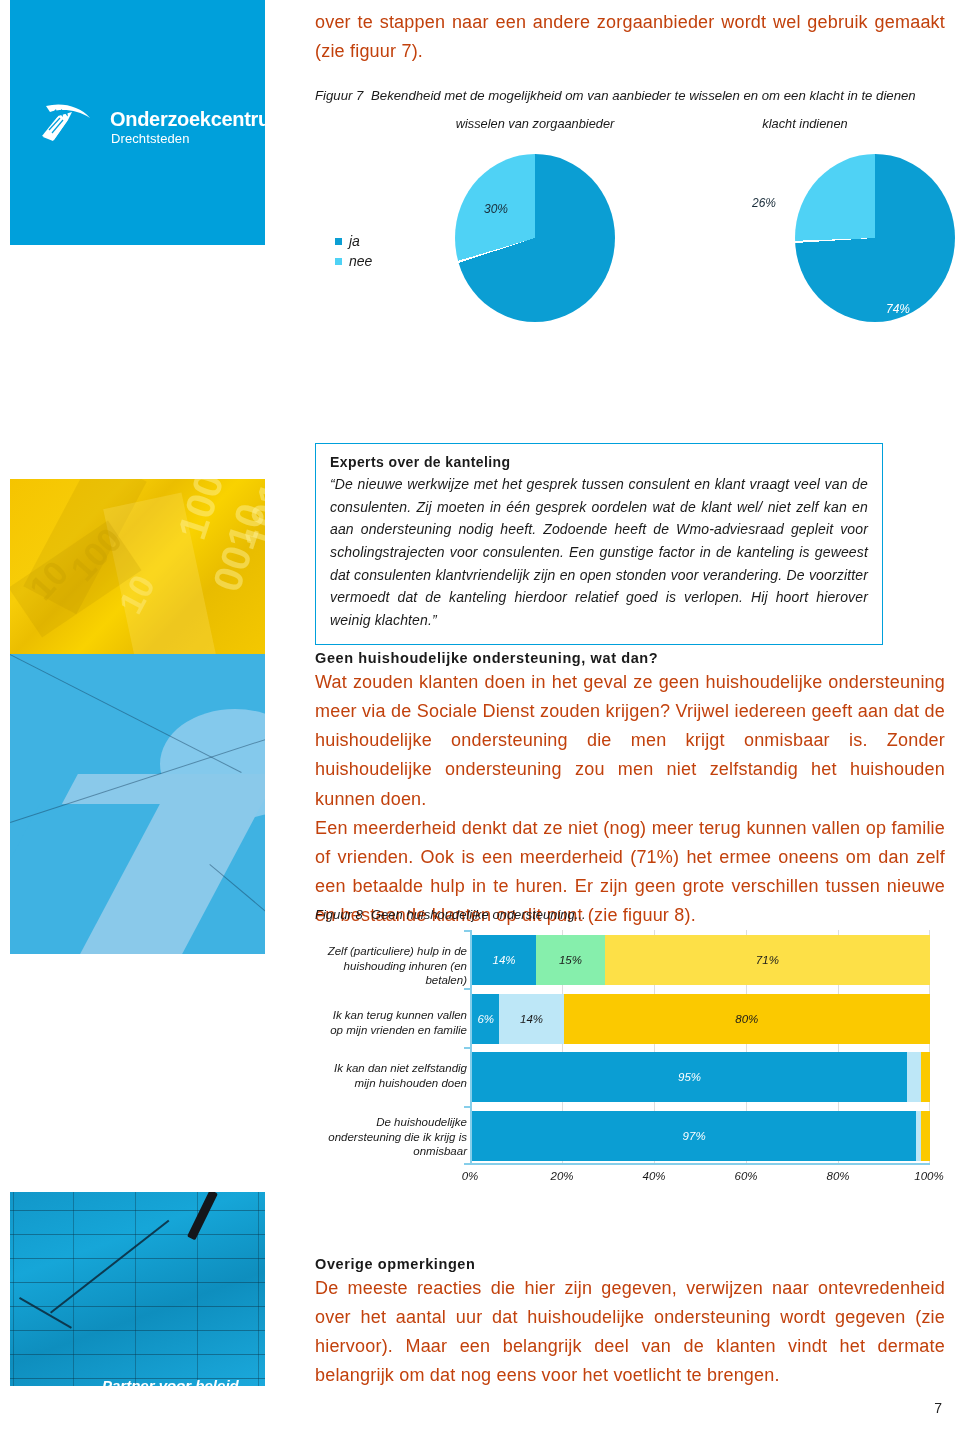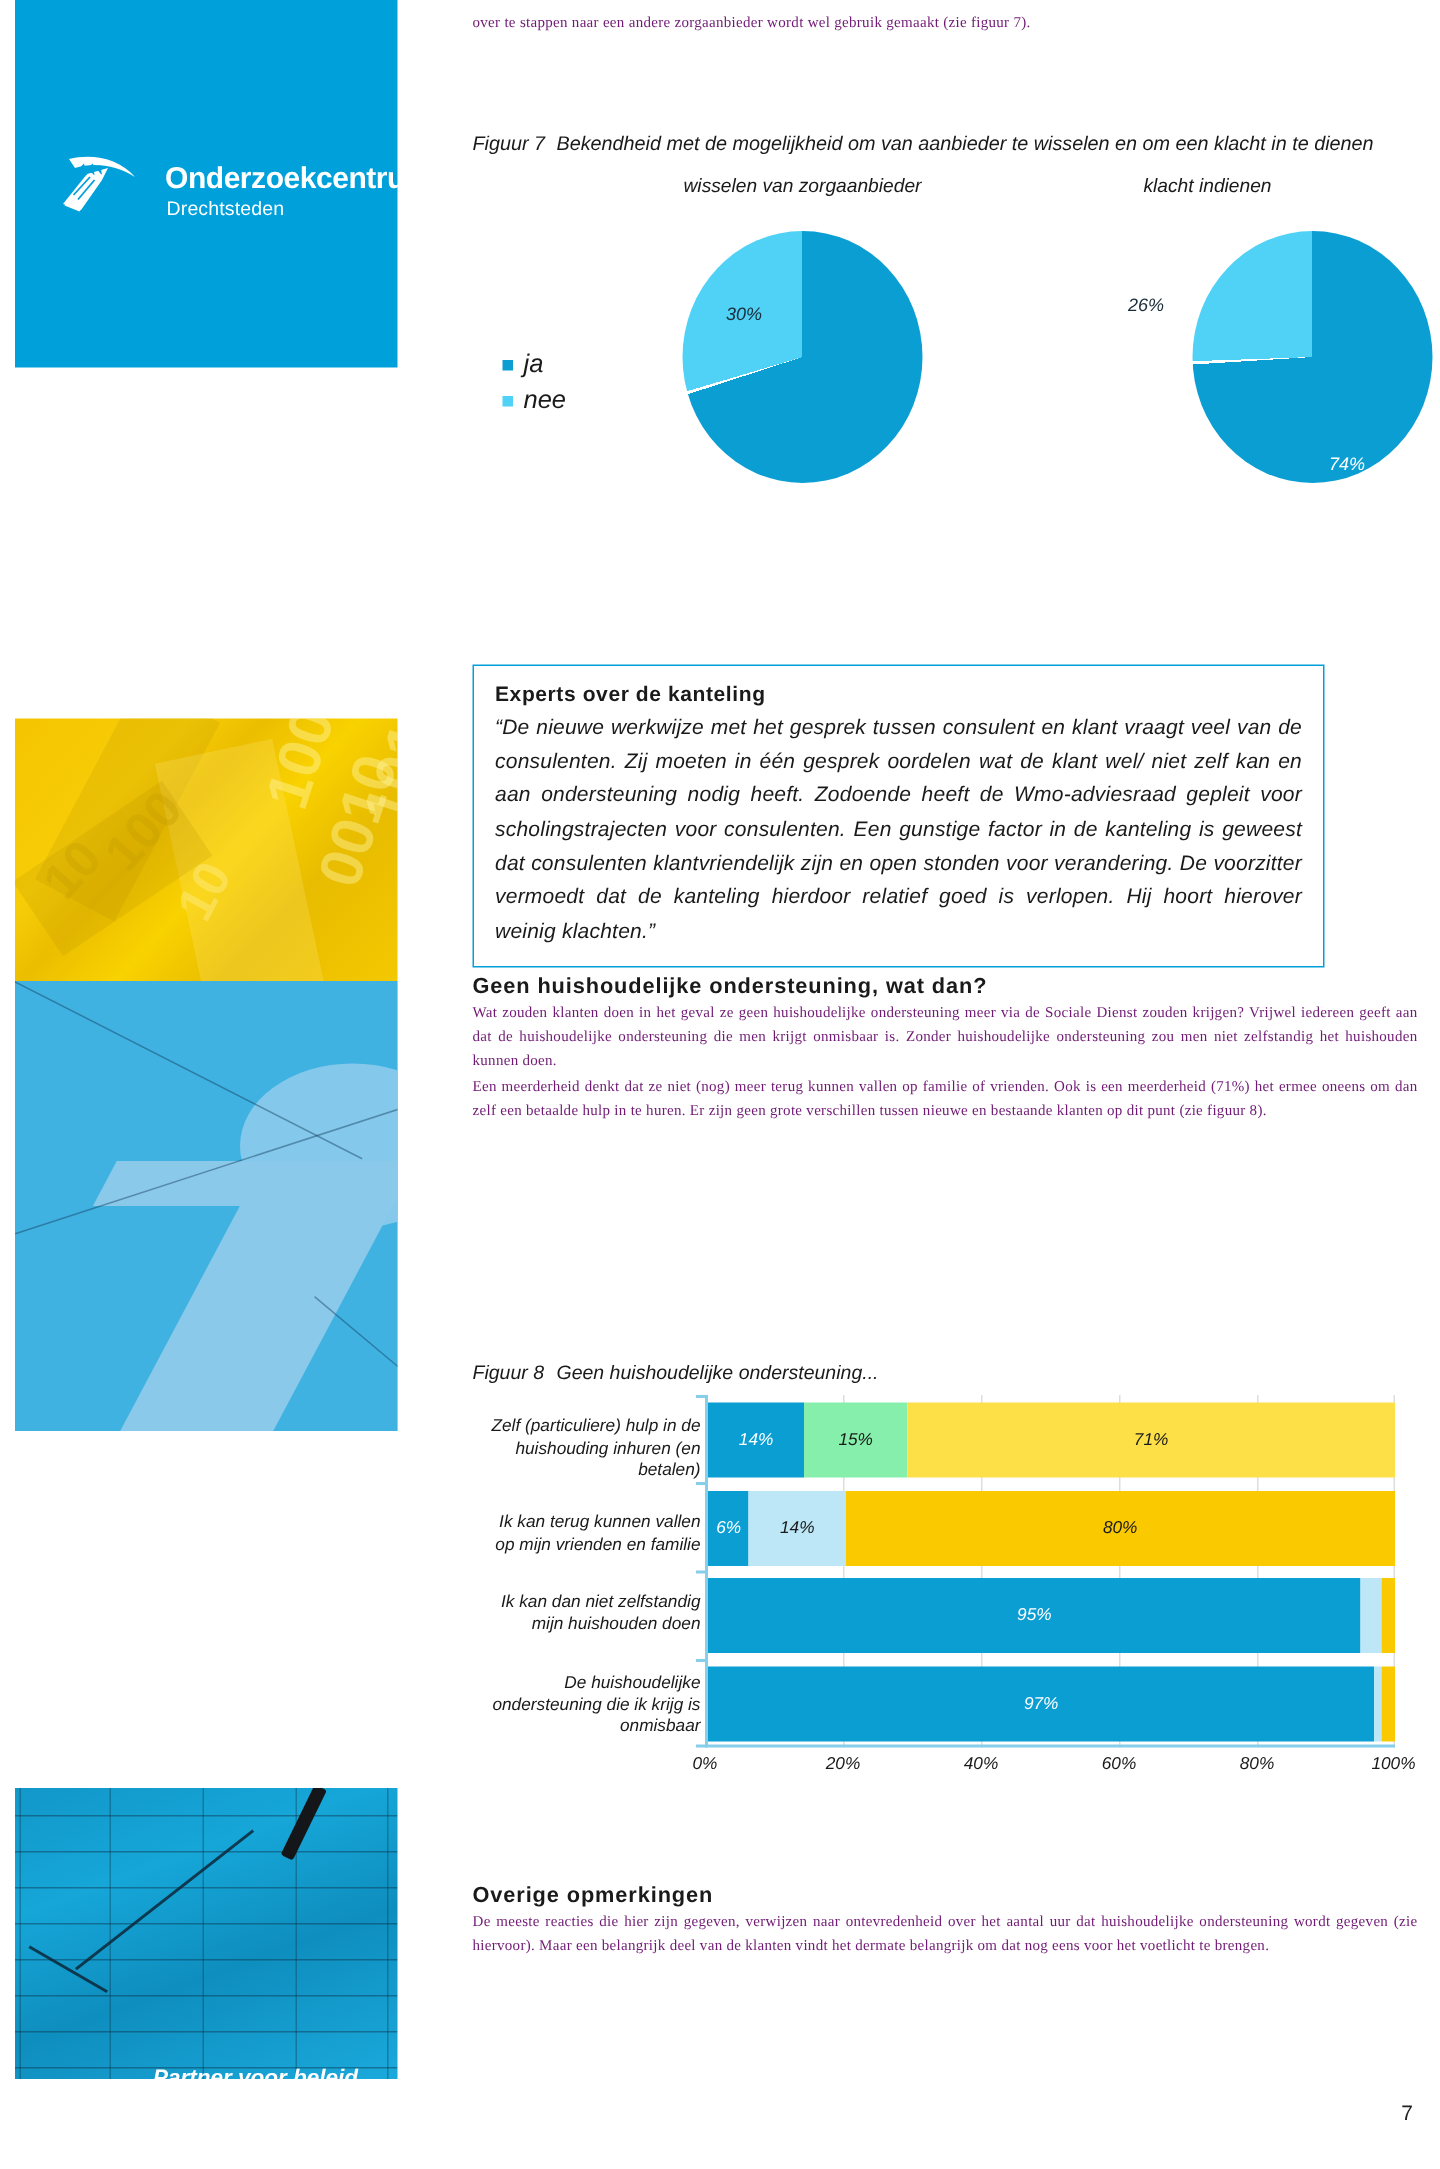--- a/index.html
+++ b/index.html
@@ -70,22 +70,22 @@
   .tagline {
     position: absolute; left: 92px; top: 185px;
     color: #ffffff; font-size: 15px; font-style: italic; font-weight: bold;
     white-space: nowrap;
   }
 
   
   .main { position: absolute; left: 315px; top: 0; width: 630px; }
 
   p.body-text {
-    font-size: 10px; line-height: 1.62; text-align: justify;
-    margin: 0 0 0 0; color: #701a75; letter-spacing: 0.2px; font-family: Liberation Serif, serif;
+    font-size: 18px; line-height: 1.62; text-align: justify;
+    margin: 0 0 0 0; color: #c2410c; letter-spacing: 0.2px;
   }
   .intro { position: absolute; left: 0; top: 8px; width: 630px; }
 
   
   .fig7-cap {
     position: absolute; left: 0; top: 86px; width: 630px;
     font-size: 13.2px; font-style: italic; line-height: 1.5;
   }
   .fig7-cap .lbl { display: inline-block; width: 56px; }
   .fig7-cap .txt { display: inline-block; width: 560px; vertical-align: top; }
@@ -107,21 +107,21 @@
     position: absolute; font-size: 12px; font-style: italic; font-weight: normal;
   }
   .pl-30 { left: 169px; top: 86px; color: #1a2d3a; }
   .pl-70 { left: 298px; top: 174px; color: #ffffff; }
   .pl-26 { left: 437px; top: 80px; color: #1a2d3a; }
   .pl-74 { left: 571px; top: 186px; color: #ffffff; }
 
   .pie-legend { position: absolute; left: 20px; top: 117px; }
   .pie-legend .row { display: flex; align-items: center; margin-bottom: 4px; }
   .pie-legend .sw { width: 7px; height: 7px; margin-right: 7px; display: inline-block; }
-  .pie-legend .lb { font-size: 17px; font-style: italic; text-align: center; }
+  .pie-legend .lb { font-size: 14px; font-style: italic; text-align: center; }
 
   
   .quote-box {
     position: absolute; left: 0px; top: 443px; width: 568px;
     border: 1.5px solid #00A0DB; padding: 10px 14px 12px 14px; background: #fff;
   }
   .quote-title { font-size: 14px; font-weight: bold; margin: 0 0 3px 0; letter-spacing: 0.4px; }
   .quote-body {
     font-size: 14px; line-height: 1.62; font-style: italic; text-align: justify;
     margin: 0; letter-spacing: 0.15px;

